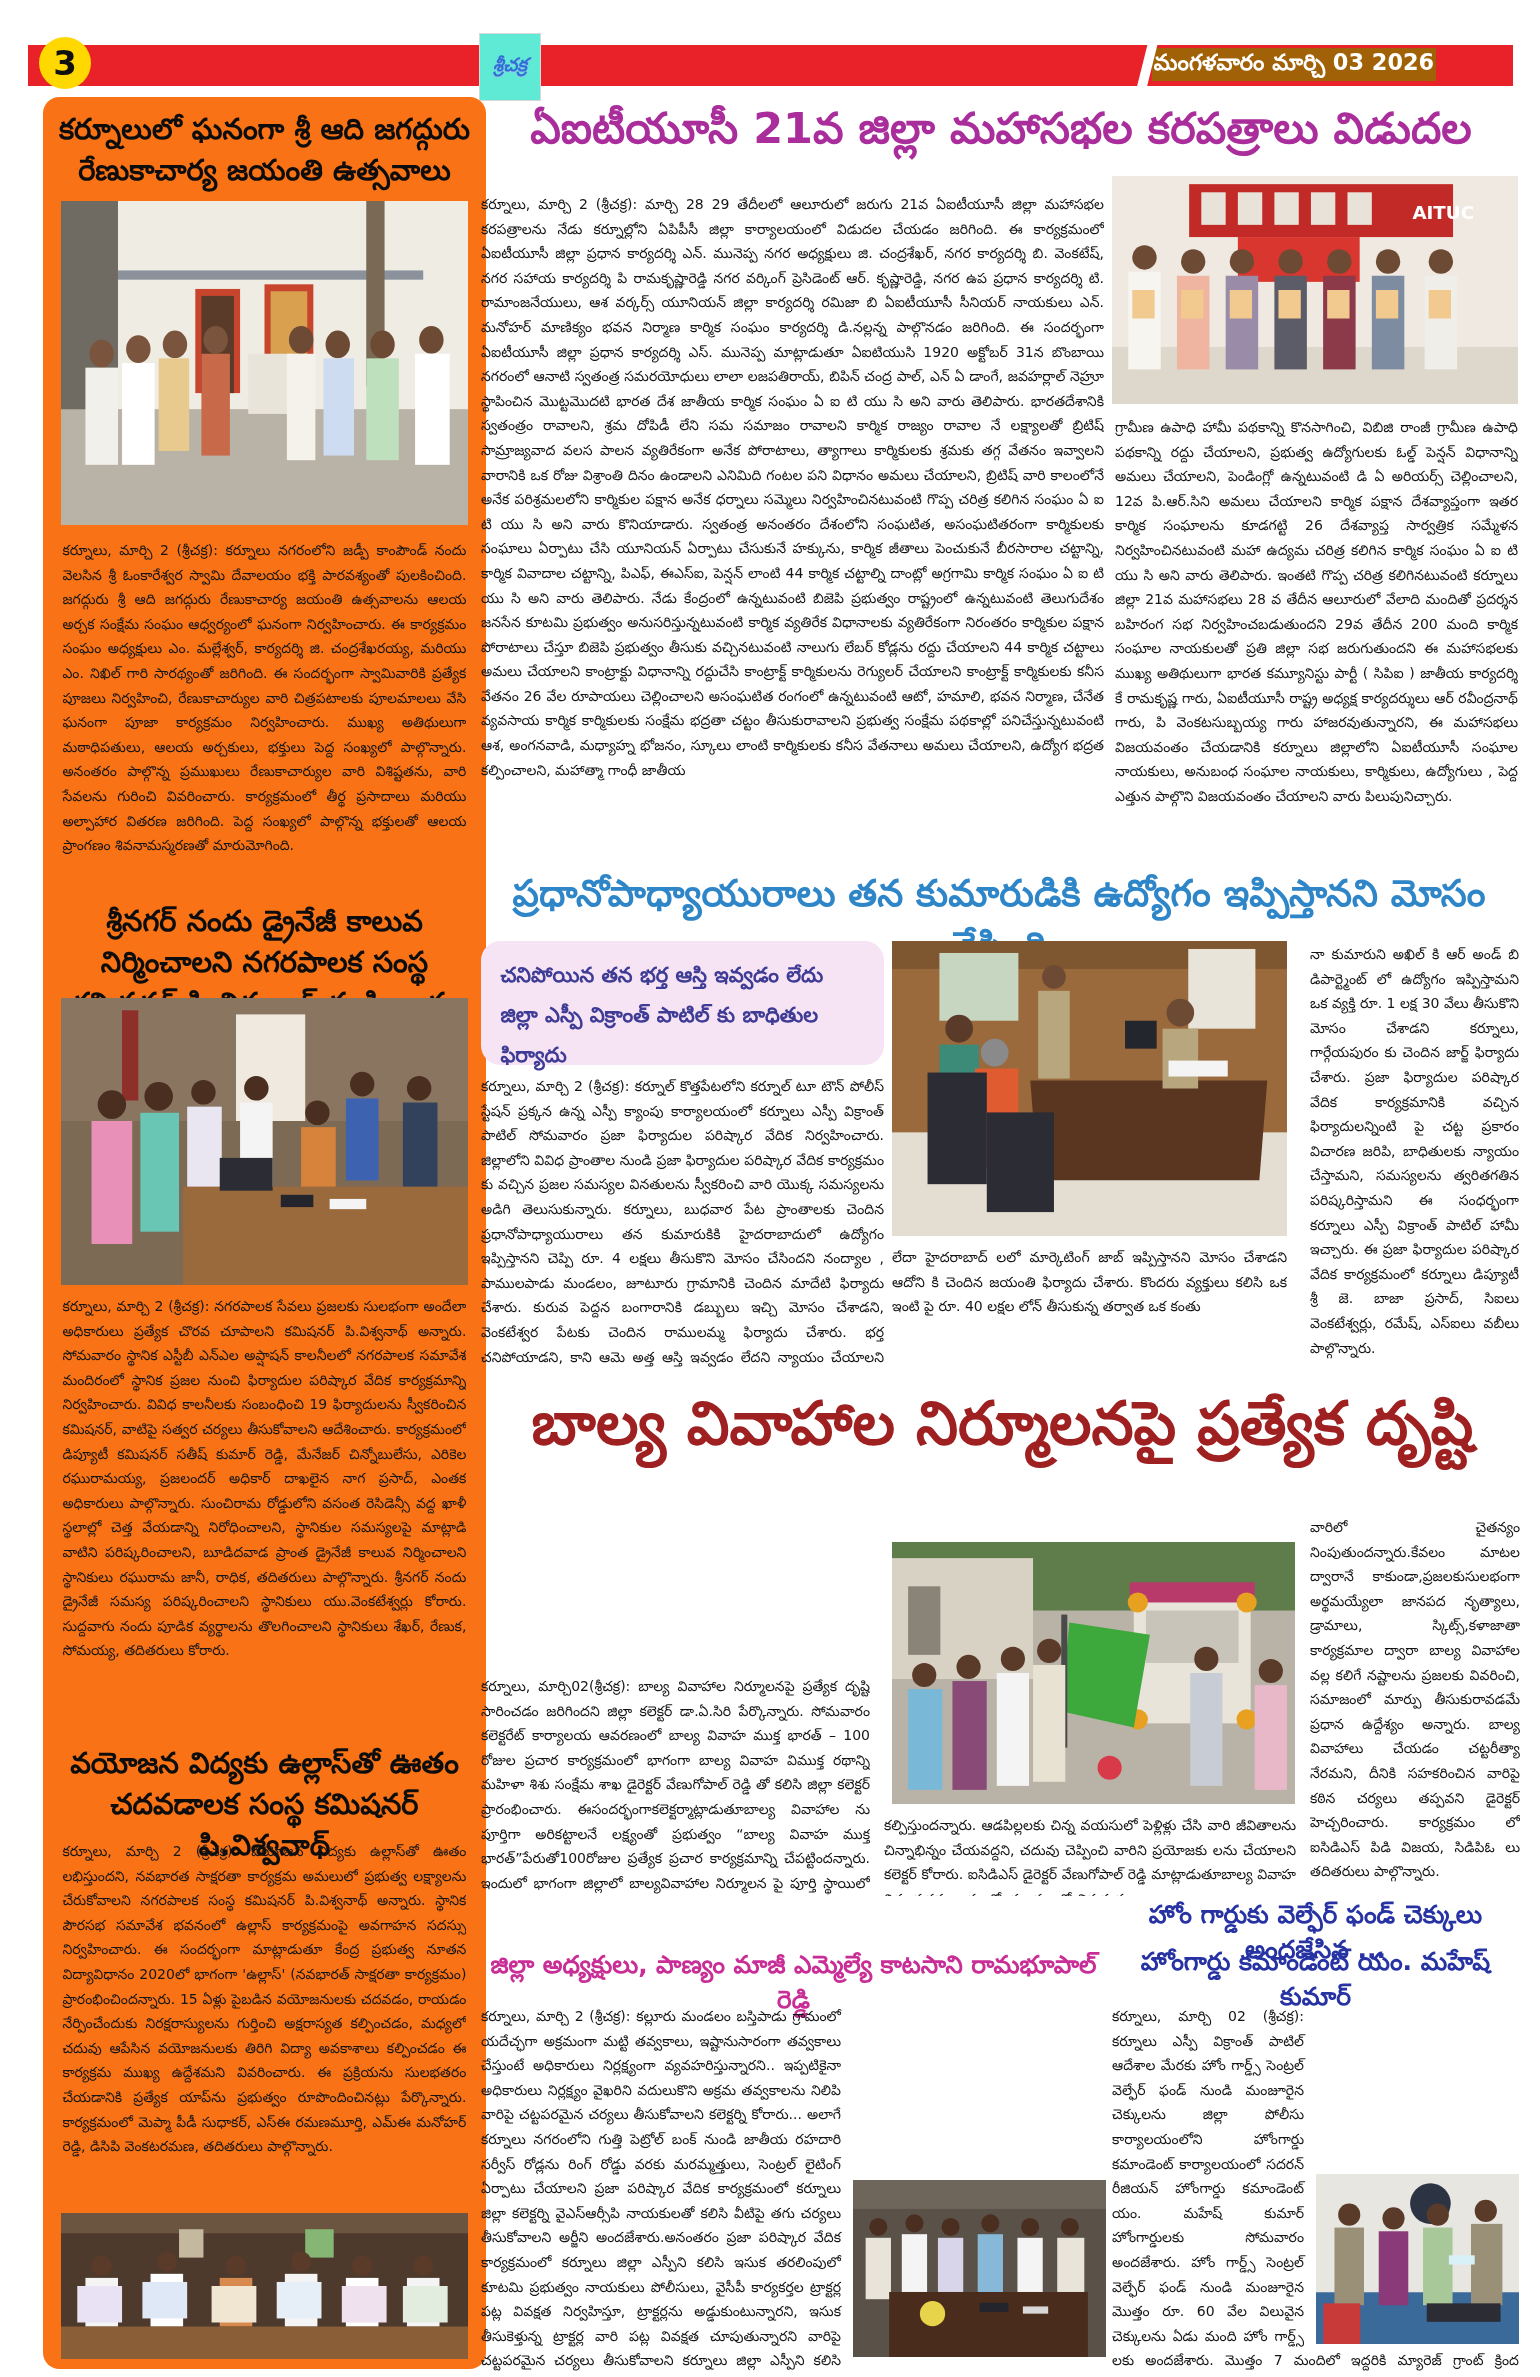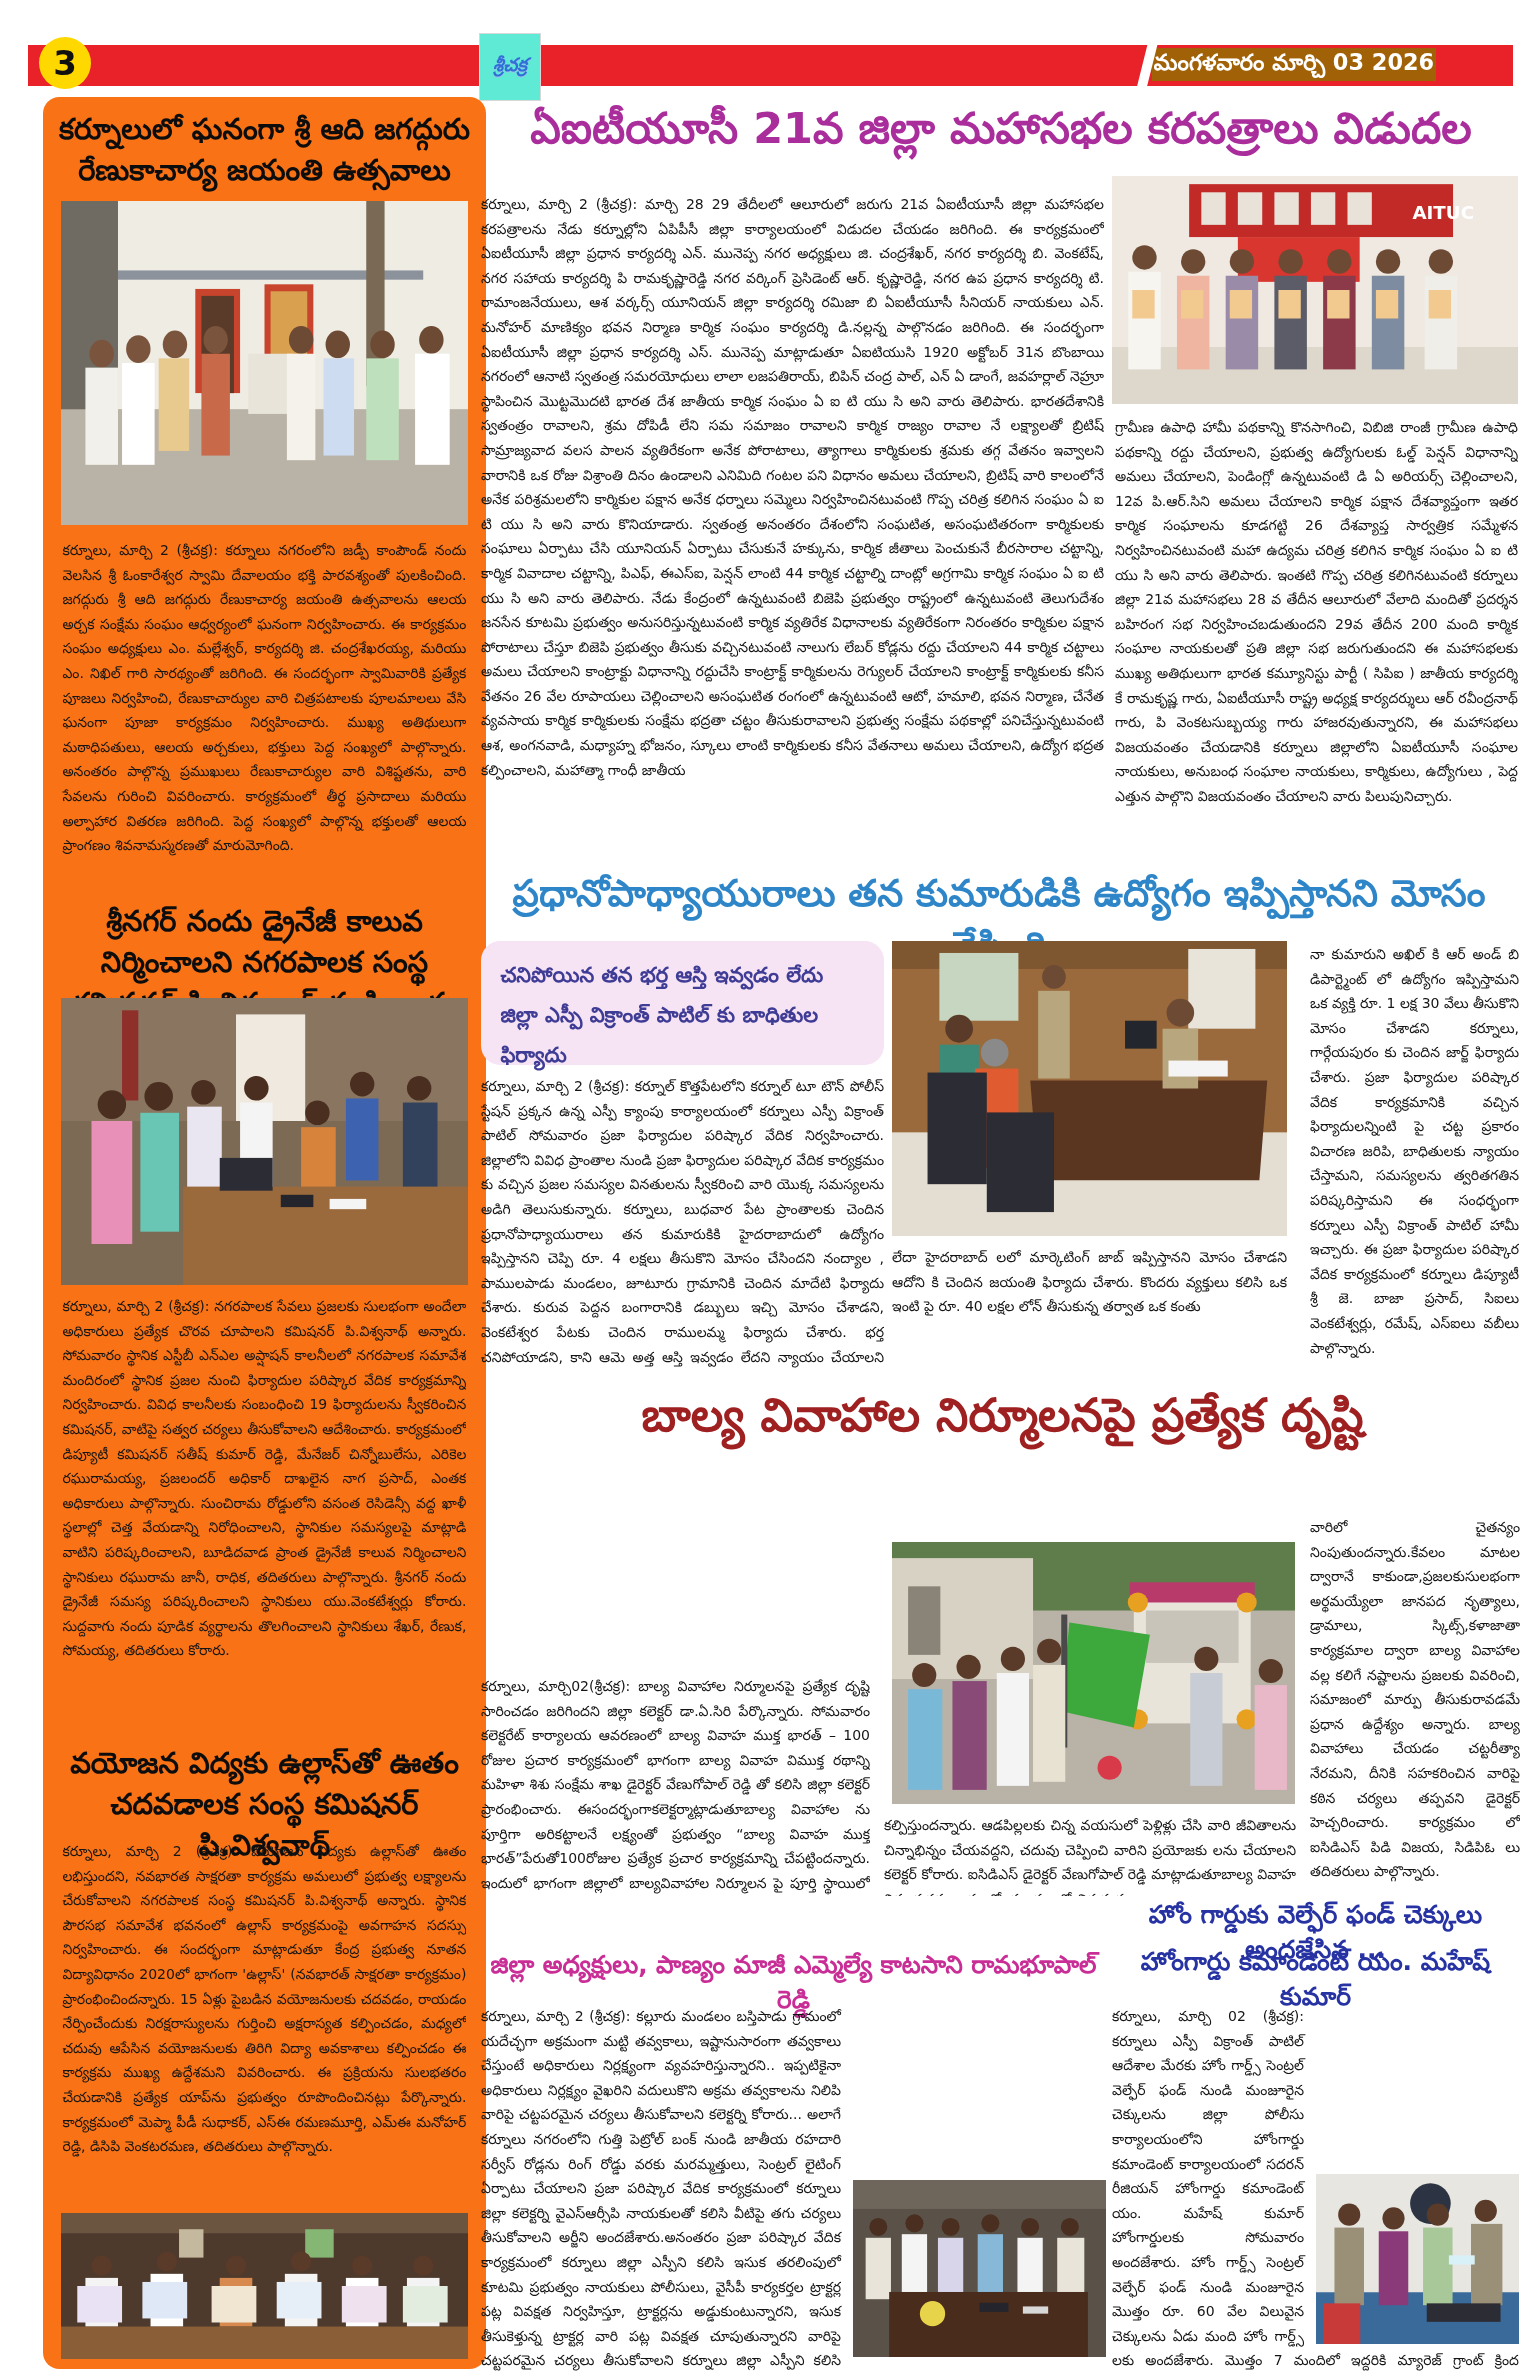--- a/index.html
+++ b/index.html
@@ -21,21 +21,21 @@
   .sidebar{left:27px;top:97px;width:443px;height:2272px;background:#f97316;border-radius:16.4px;margin-left:16px;}
   .sb-head{position:absolute;left:12px;width:419px;text-align:center;font-weight:bold;color:#0d0d0d;
         font-size:29px;line-height:1.42;}
   .sb-body{position:absolute;left:19.4px;width:404px;font-size:14px;line-height:24.6px;text-align:justify;
         overflow:hidden;color:#161616;}
   .photo{position:absolute;overflow:hidden;background:#cfcabe;}
   .photo svg{display:block;width:100%;height:100%;}
   
   .h-aituc{left:485px;top:103px;width:1032px;text-align:center;color:#aa2d9c;font-weight:bold;font-size:43px;}
   .h-teacher{left:481px;top:872px;width:1036px;text-align:center;color:#2e86c8;font-weight:bold;font-size:37px;}
-  .h-child{left:492px;top:1388px;width:1021px;text-align:center;color:#9e2020;font-weight:bold;font-size:46px;}
+  .h-child{left:492px;top:1388px;width:1021px;text-align:center;color:#9e2020;font-weight:bold;font-size:60px;}
   .h-b1{left:481px;top:1903px;width:625px;text-align:center;color:#c92d96;font-weight:bold;font-size:24.6px;}
   .h-b1b{left:481px;top:1950px;width:625px;text-align:center;color:#c92d96;font-weight:bold;font-size:24.6px;}
   .h-b2{left:1112px;top:1900px;width:407px;text-align:center;color:#2733a3;font-weight:bold;font-size:25px;}
   .h-b2b{left:1112px;top:1947px;width:407px;text-align:center;color:#2733a3;font-weight:bold;font-size:25px;}
   .body-col{position:absolute;font-size:14px;line-height:24.6px;text-align:justify;overflow:hidden;color:#151515;}
   .callout-pink{left:481px;top:941px;width:403px;height:124px;background:#f6e3f3;border-radius:19.4px;
         padding:15px 19.4px;box-sizing:border-box;color:#3f3c96;font-weight:bold;font-size:21px;line-height:1.9;}
   .callout-peach{left:481px;top:1513px;width:389px;height:149px;background:#fcecd9;border-radius:15px;
         padding:15px 16.4px;box-sizing:border-box;color:#a32222;font-weight:bold;font-size:18.6px;line-height:2.1;}
   .float-photo{float:right;margin:6px 0 3px 12px;position:relative;overflow:hidden;background:#cfcabe;}

